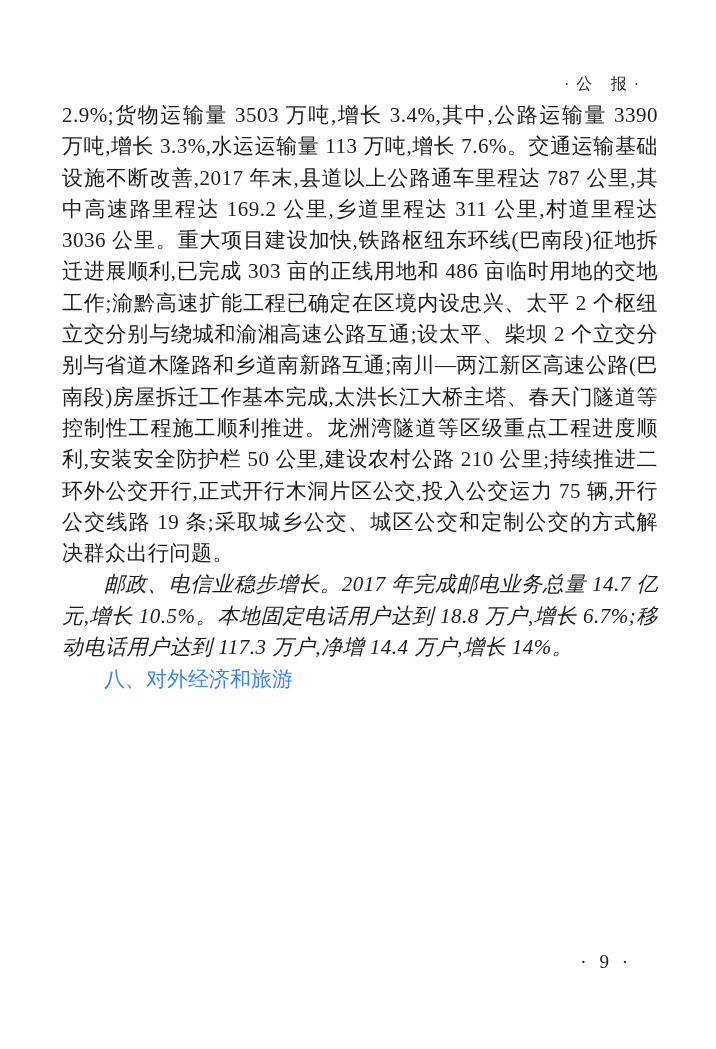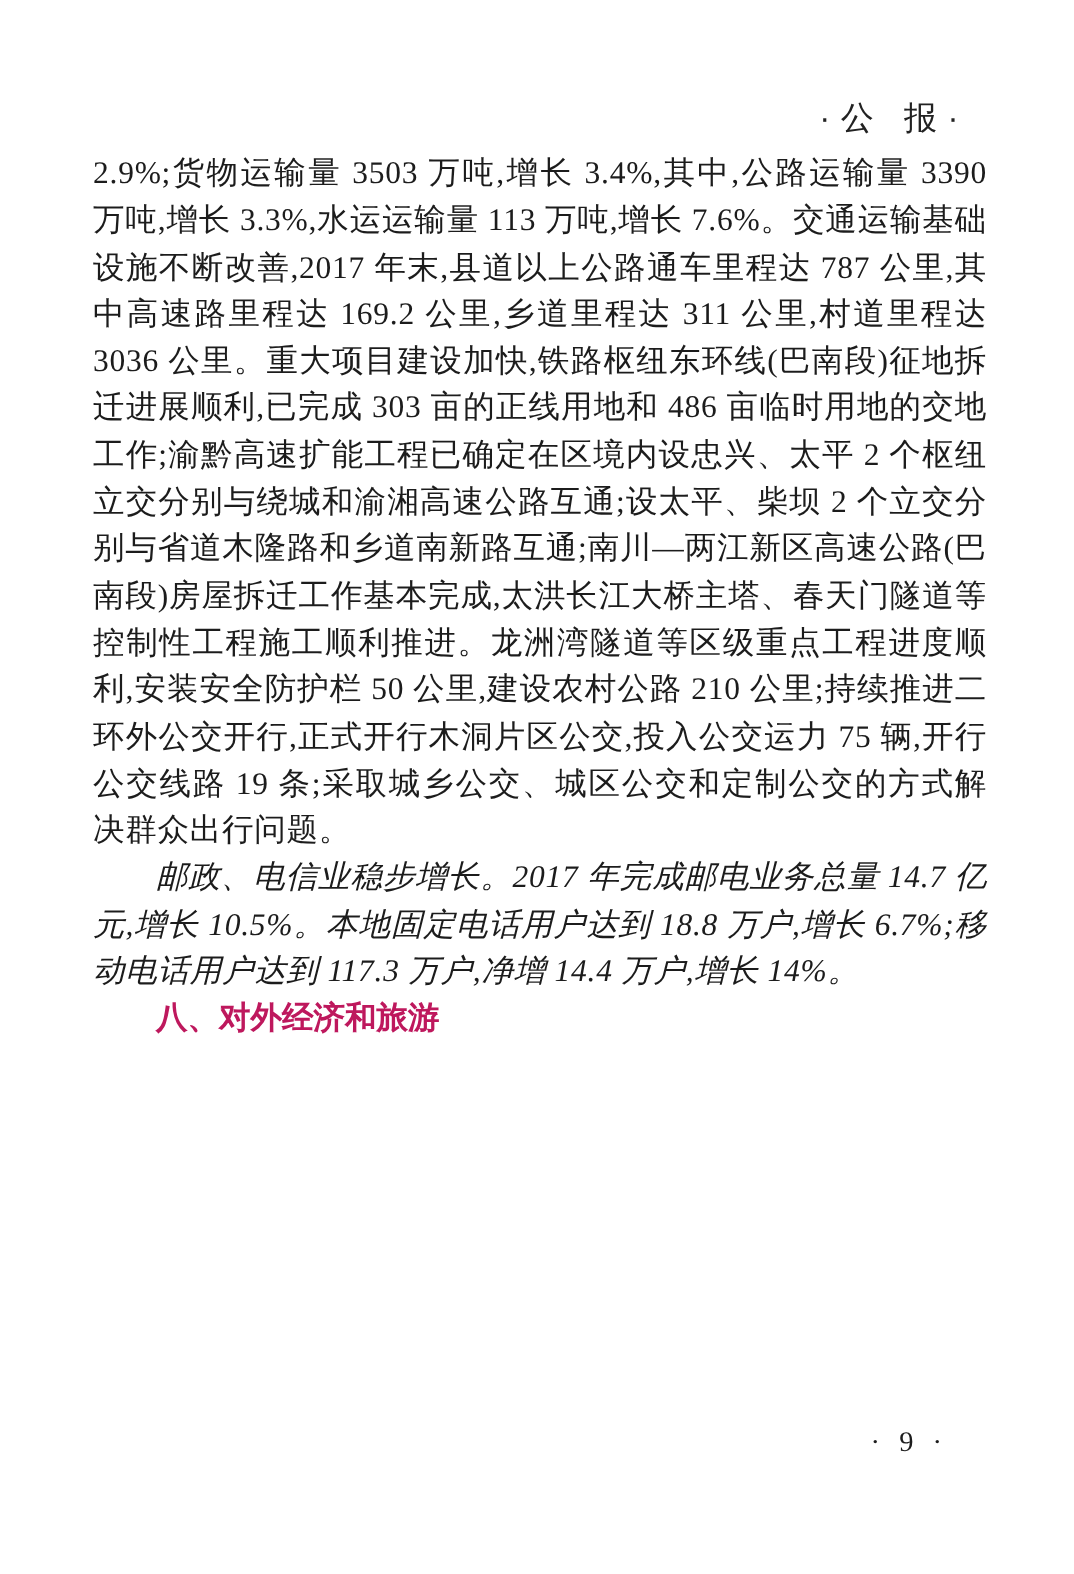--- a/index.html
+++ b/index.html
@@ -11,24 +11,24 @@
     position: relative;
     width: 716px;
     height: 1049px;
     background: #ffffff;
     overflow: hidden;
     color: #1c1c1c;
     font-family: "Liberation Serif", "DejaVu Serif", serif;
   }
   .running-head {
     position: absolute;
-    top: 64px;
+    top: 74px;
     right: 70px;
     font-family: "Liberation Sans", "DejaVu Sans", sans-serif;
-    font-size: 22px;
+    font-size: 16px;
     font-weight: 400;
     letter-spacing: 7px;
     color: #222222;
     white-space: nowrap;
   }
   .doc-body {
     position: absolute;
     top: 100px;
     left: 62px;
     width: 596px;
@@ -42,25 +42,25 @@
     text-align: justify;
     letter-spacing: 0.5px;
   }
   .para.indent {
     text-indent: 2em;
     font-style: italic;
   }
   .section-heading {
     margin: 0;
     font-family: "Liberation Sans", "DejaVu Sans", sans-serif;
-    font-weight: bold;
+    font-weight: normal;
     font-size: 21px;
     line-height: 31.3px;
     text-indent: 2em;
-    color: #be185d;
+    color: #3b82f6;
   }
   .page-number {
     position: absolute;
     top: 951px;
     right: 84px;
     font-size: 19px;
     letter-spacing: 4px;
     color: #1c1c1c;
     white-space: nowrap;
   }

